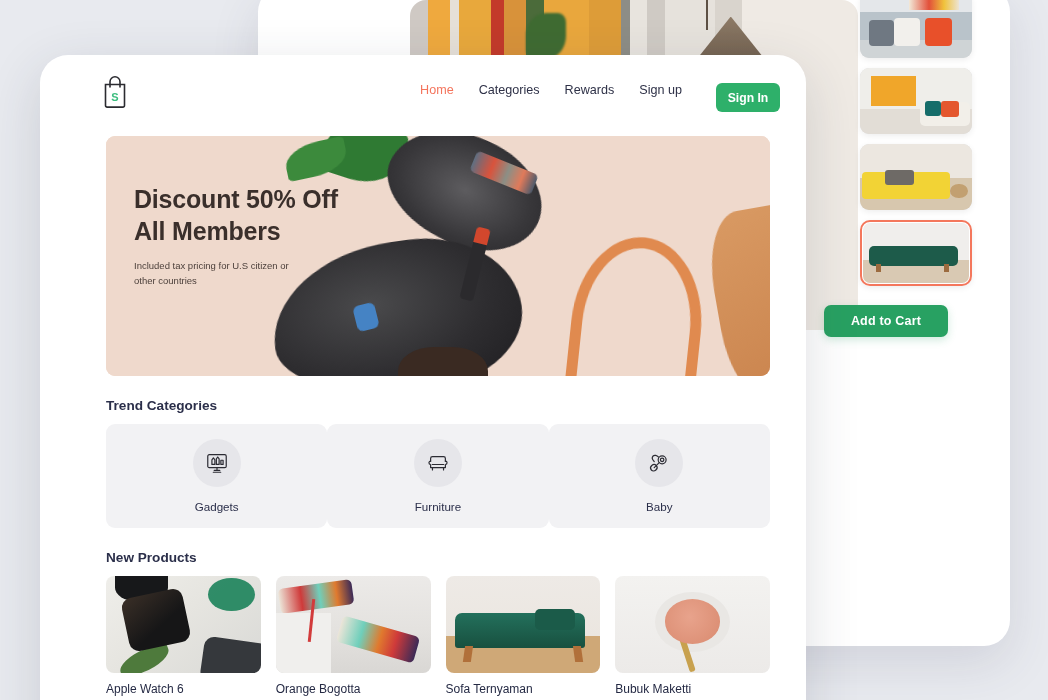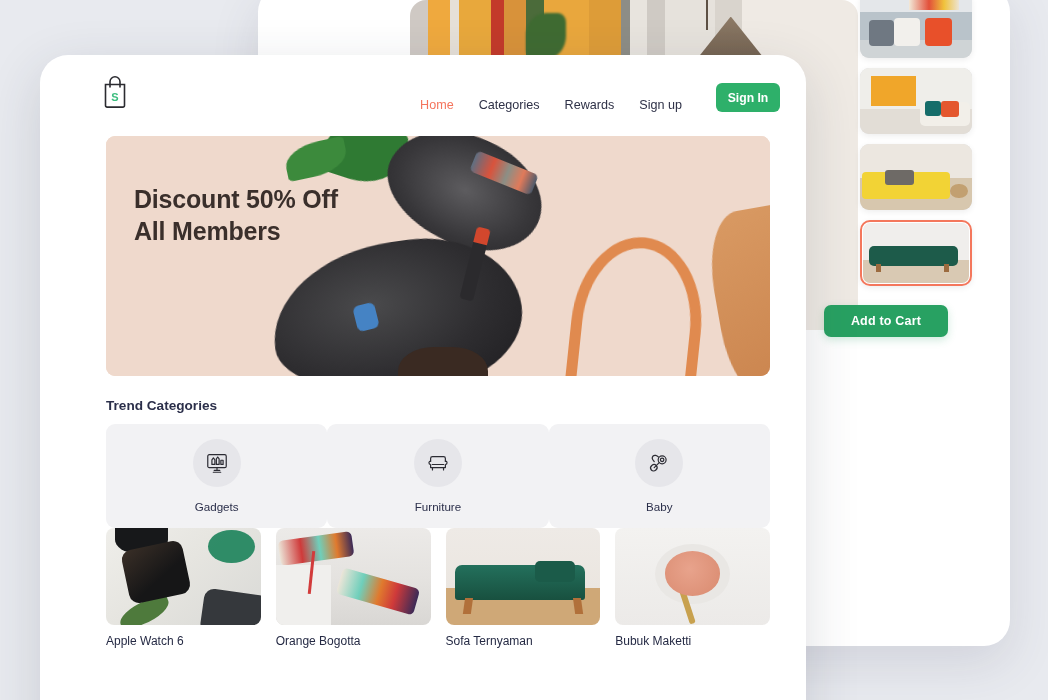--- a/index.html
+++ b/index.html
@@ -153,21 +153,21 @@
 
   .navbar {
     position: relative;
     height: 72px;
     display: flex; align-items: center;
     padding: 0 26px 0 60px;
   }
   .logo { width: 30px; height: 34px; position: relative; }
   .nav-right {
     margin-left: auto;
-    display: flex; align-items: flex-end; gap: 25px; margin-top: 13px;
+    display: flex; align-items: flex-start; gap: 25px; margin-top: 13px;
   }
   .nav-link {
     font-size: 12.6px;
     color: #2e3147;
     text-decoration: none;
     cursor: pointer;
     white-space: nowrap;
   }
   .nav-link.active { color: #f4745c; }
   .signin-btn {
@@ -414,20 +414,21 @@
       <div class="hero-lipstick"></div>
       <div class="hero-dark-bot"></div>
       <div class="hero-strap"></div>
       <div class="hero-tan"></div>
 
       <div class="hero-copy">
         <div class="hero-title">
           <div>Discount 50% Off</div>
           <div>All Members</div>
         </div>
+        <div class="hero-sub">Included tax pricing for U.S citizen or other countries</div>
       </div>
     </div>
 
     <div class="section-title">Trend Categories</div>
 
     <div class="cat-row">
 
       <div class="cat-card">
         <div class="cat-icon-circle">
           <svg viewBox="0 0 26 26" width="24" height="24" fill="none" stroke="#2b2b33" stroke-width="1.3" stroke-linecap="round" stroke-linejoin="round">
@@ -463,20 +464,21 @@
             <circle cx="16.4" cy="9.6" r="1.9"></circle>
             <path d="M13.2 12.6 c-2.6 2.6 -4 4 -5.4 5.4"></path>
             <ellipse cx="7.4" cy="18.2" rx="3.6" ry="3.3" transform="rotate(-42 7.4 18.2)"></ellipse>
             <path d="M12.6 6.6 c-2 -2 -4.6 -2.6 -6 -1.2 -1.4 1.4 -0.8 4 1.2 6"></path>
           </svg>
         </div>
         <div class="cat-label">Baby</div>
       </div>
     </div>
 
+    <div class="section-title">New Products</div>
 
     <div class="prod-row">
 
       <div class="prod-card">
         <div class="prod-img p1">
           <div class="sb"></div>
             <div class="ph"></div>
             <div class="lf"></div>
             <div class="dial"></div>
         </div>

